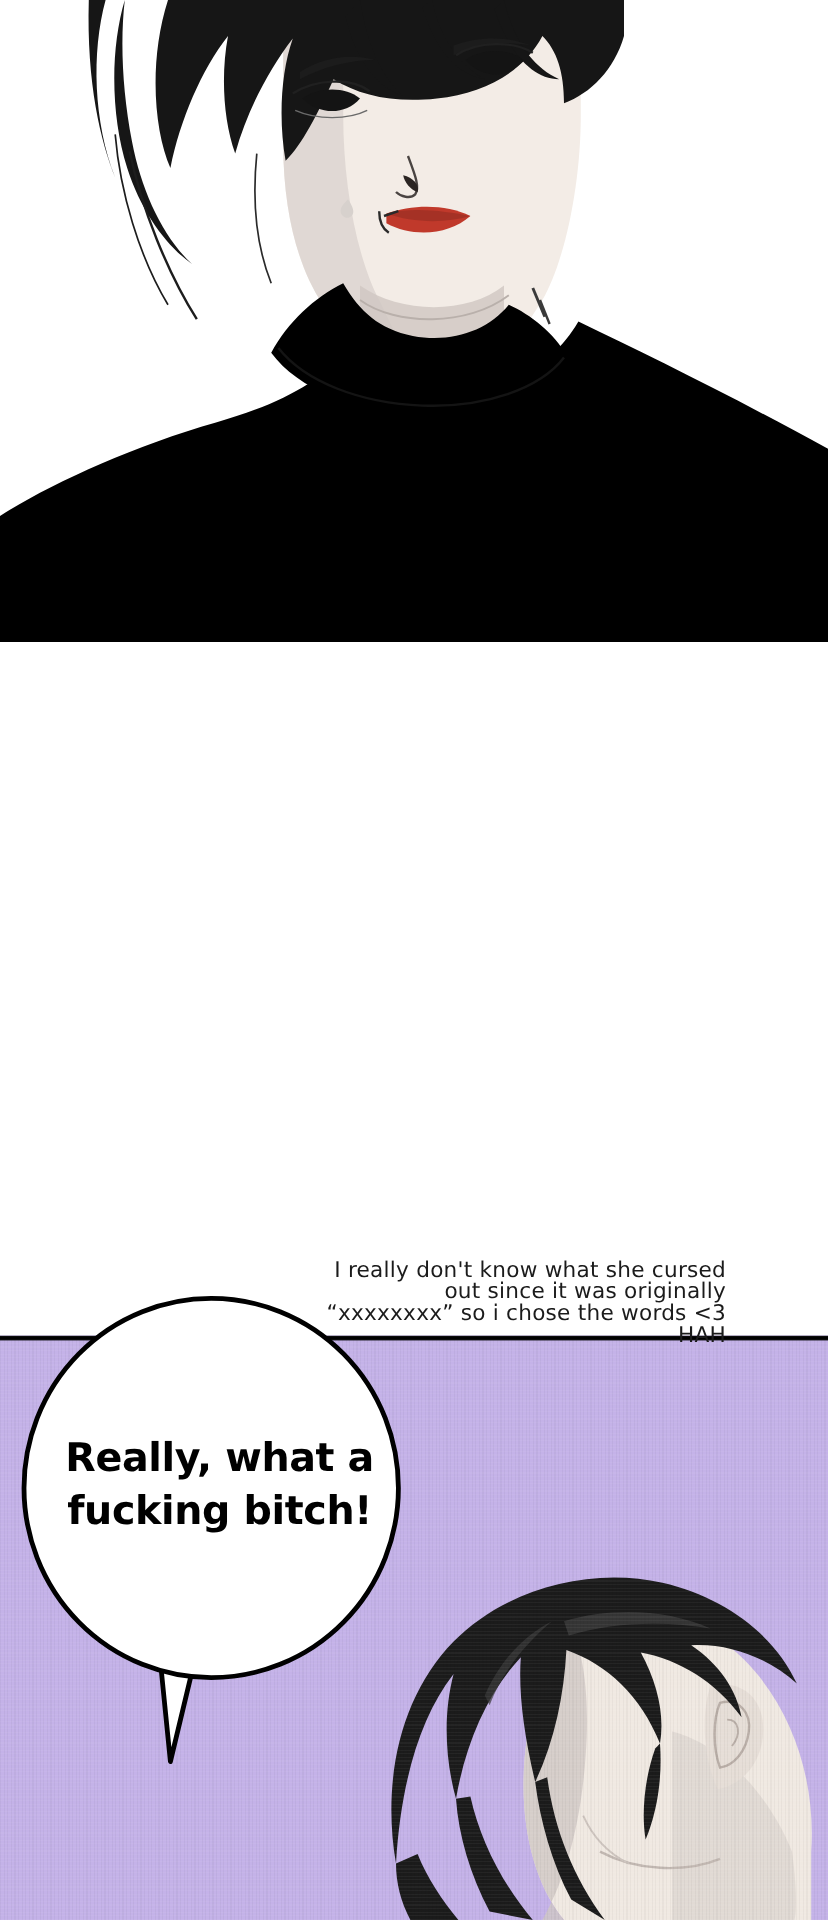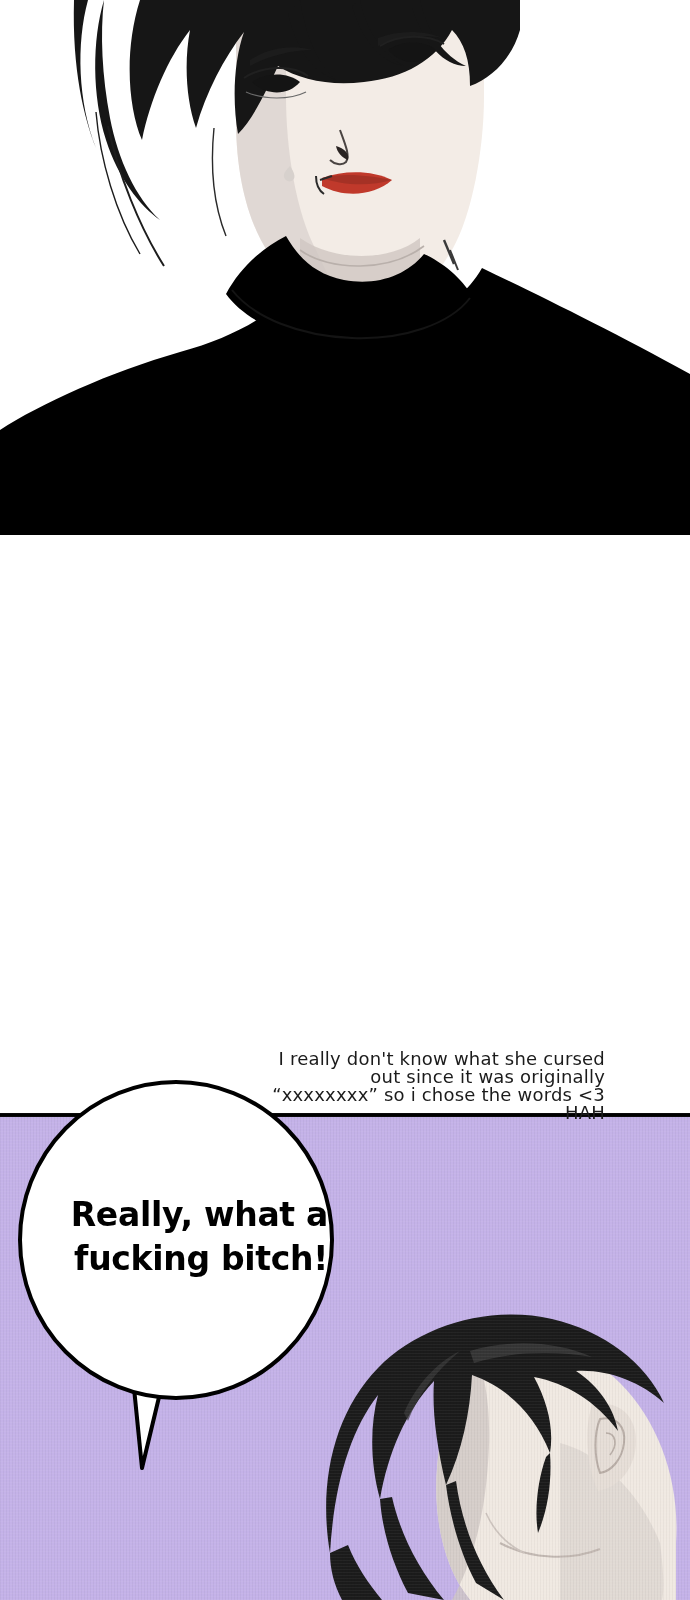--- a/index.html
+++ b/index.html
@@ -93,21 +93,21 @@
     width: 320px;
     height: 460px;
     z-index: 8;
   }
   .bubble-wrap svg { display: block; }
   .bubble-text {
     position: absolute;
     left: 22px;
     top: 125px;
     width: 290px;
-    text-align: right;
+    text-align: center;
     font-family: "DejaVu Sans", sans-serif;
     font-weight: bold;
     font-size: 33px;
     line-height: 44px;
     color: #000000;
     letter-spacing: -0.3px;
     white-space: pre-line;
   }
 </style>
 </head>

